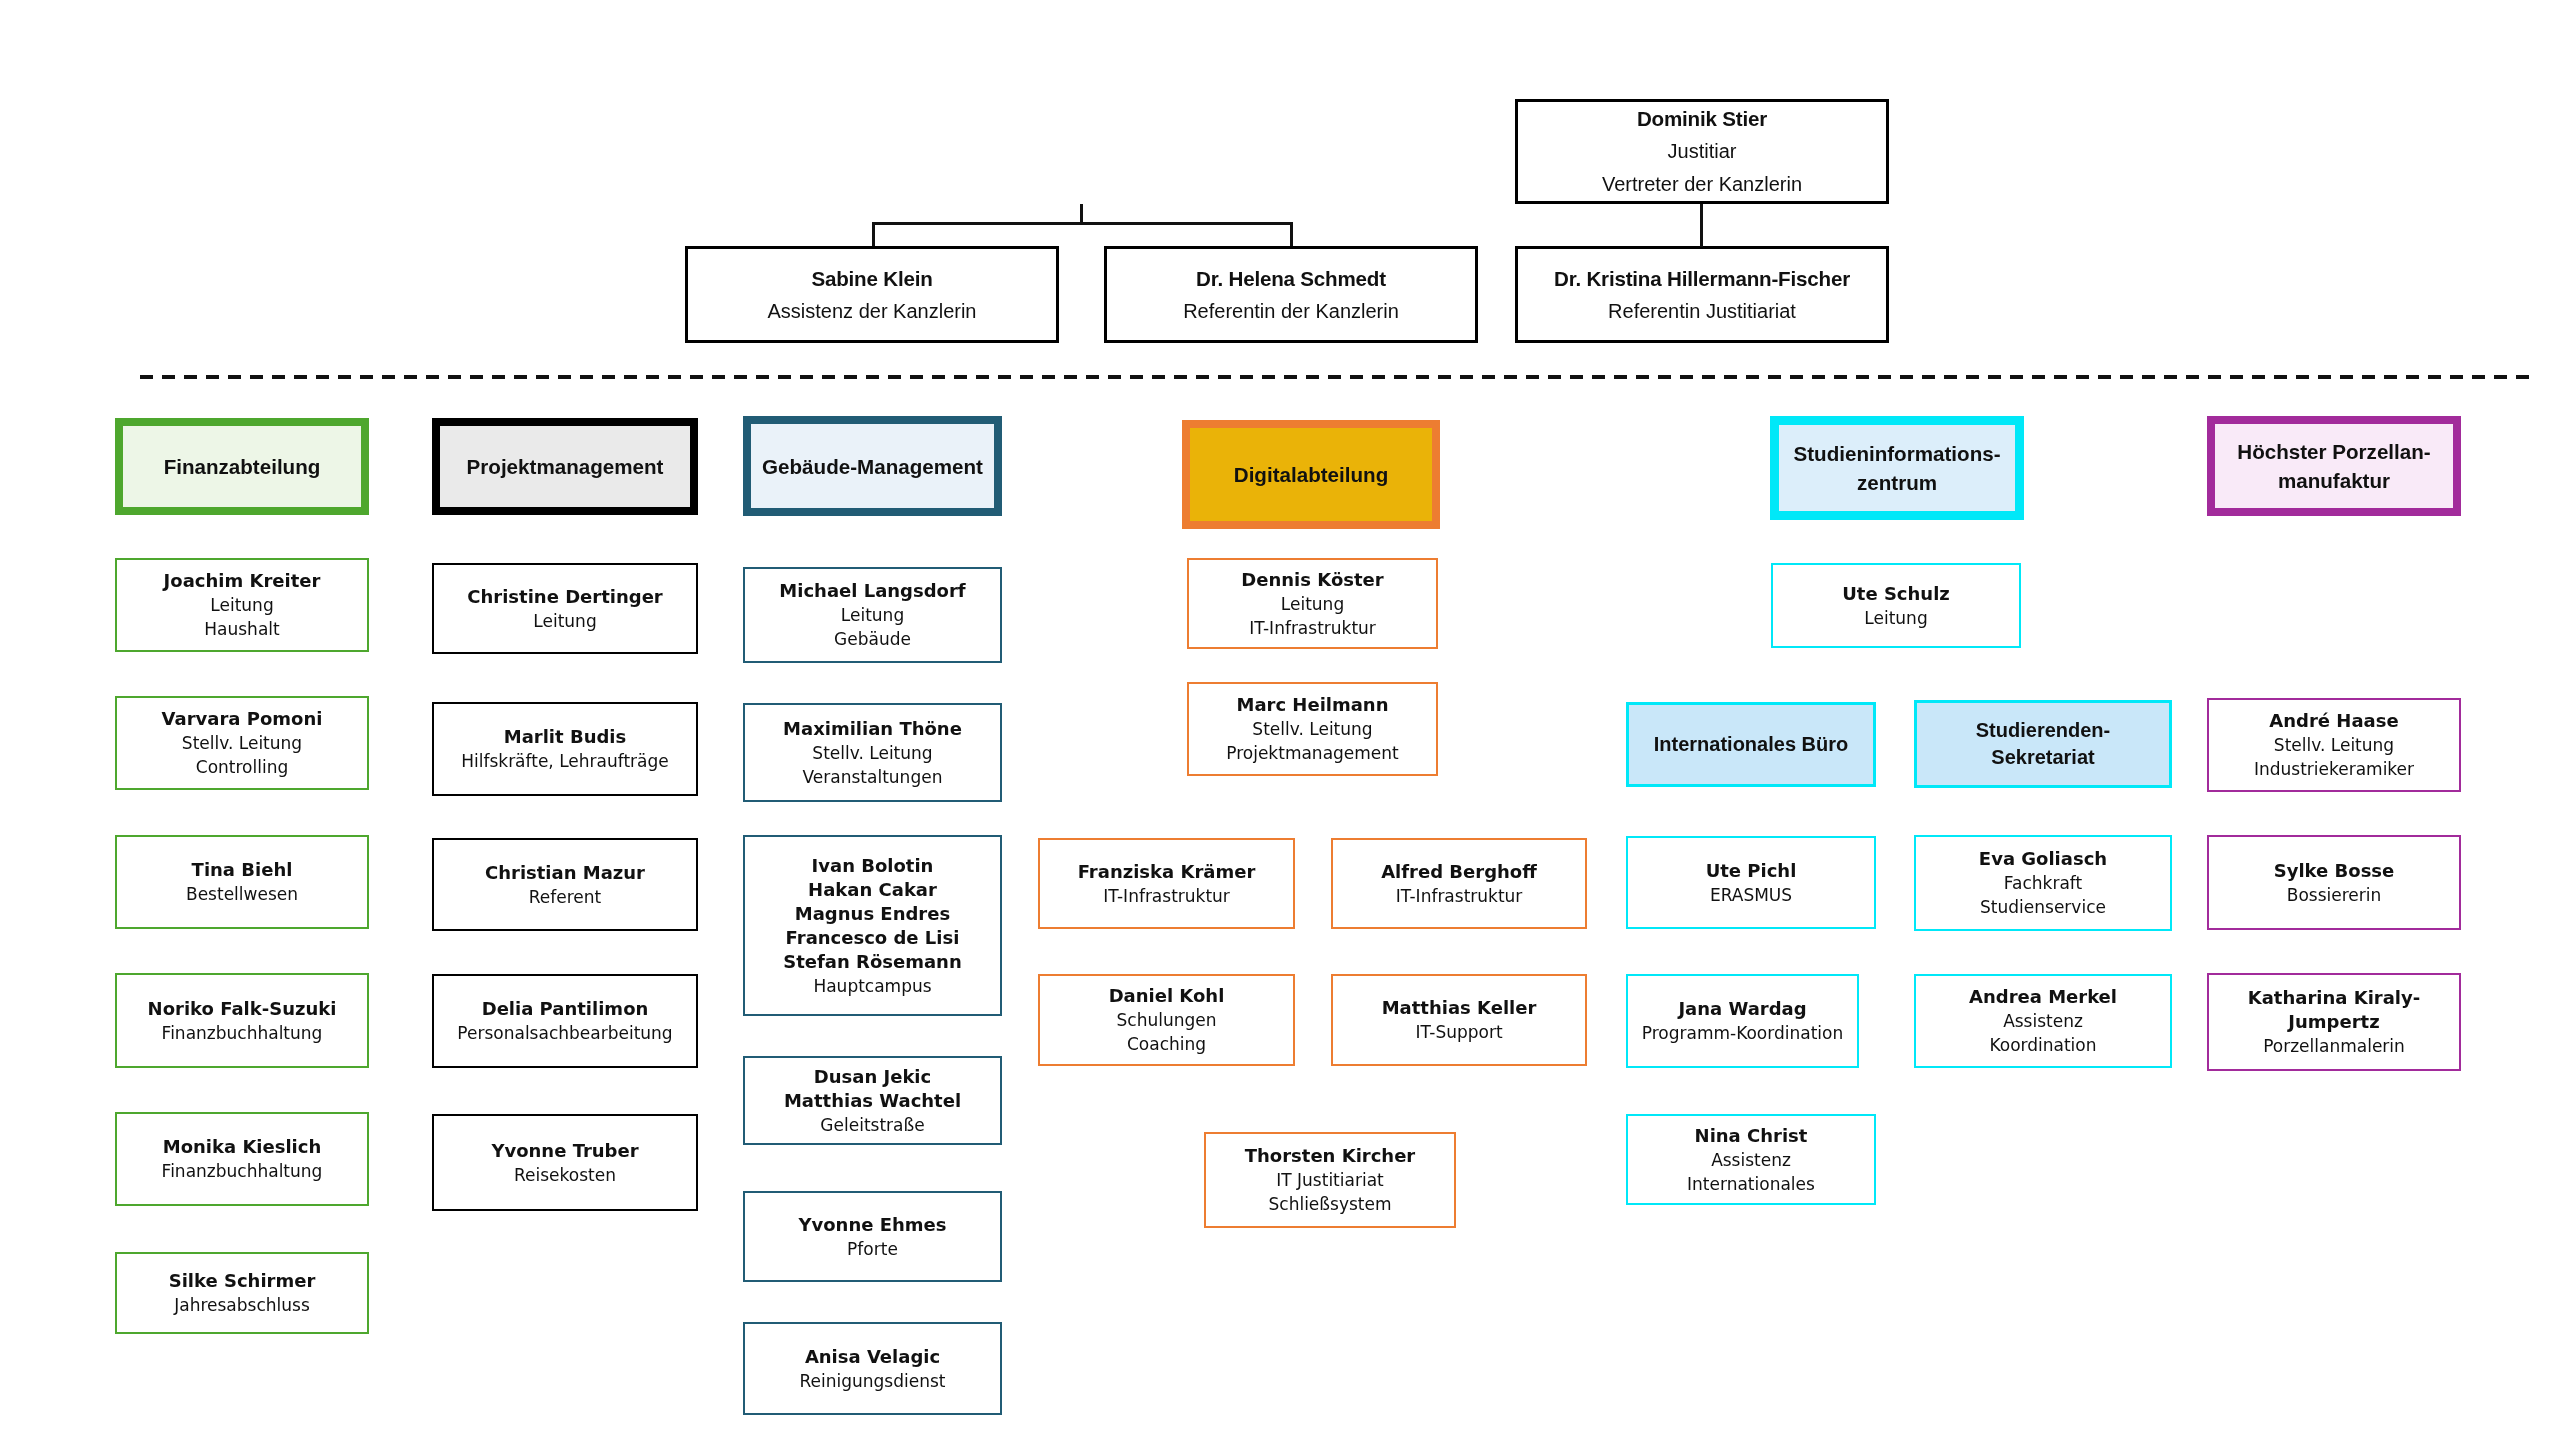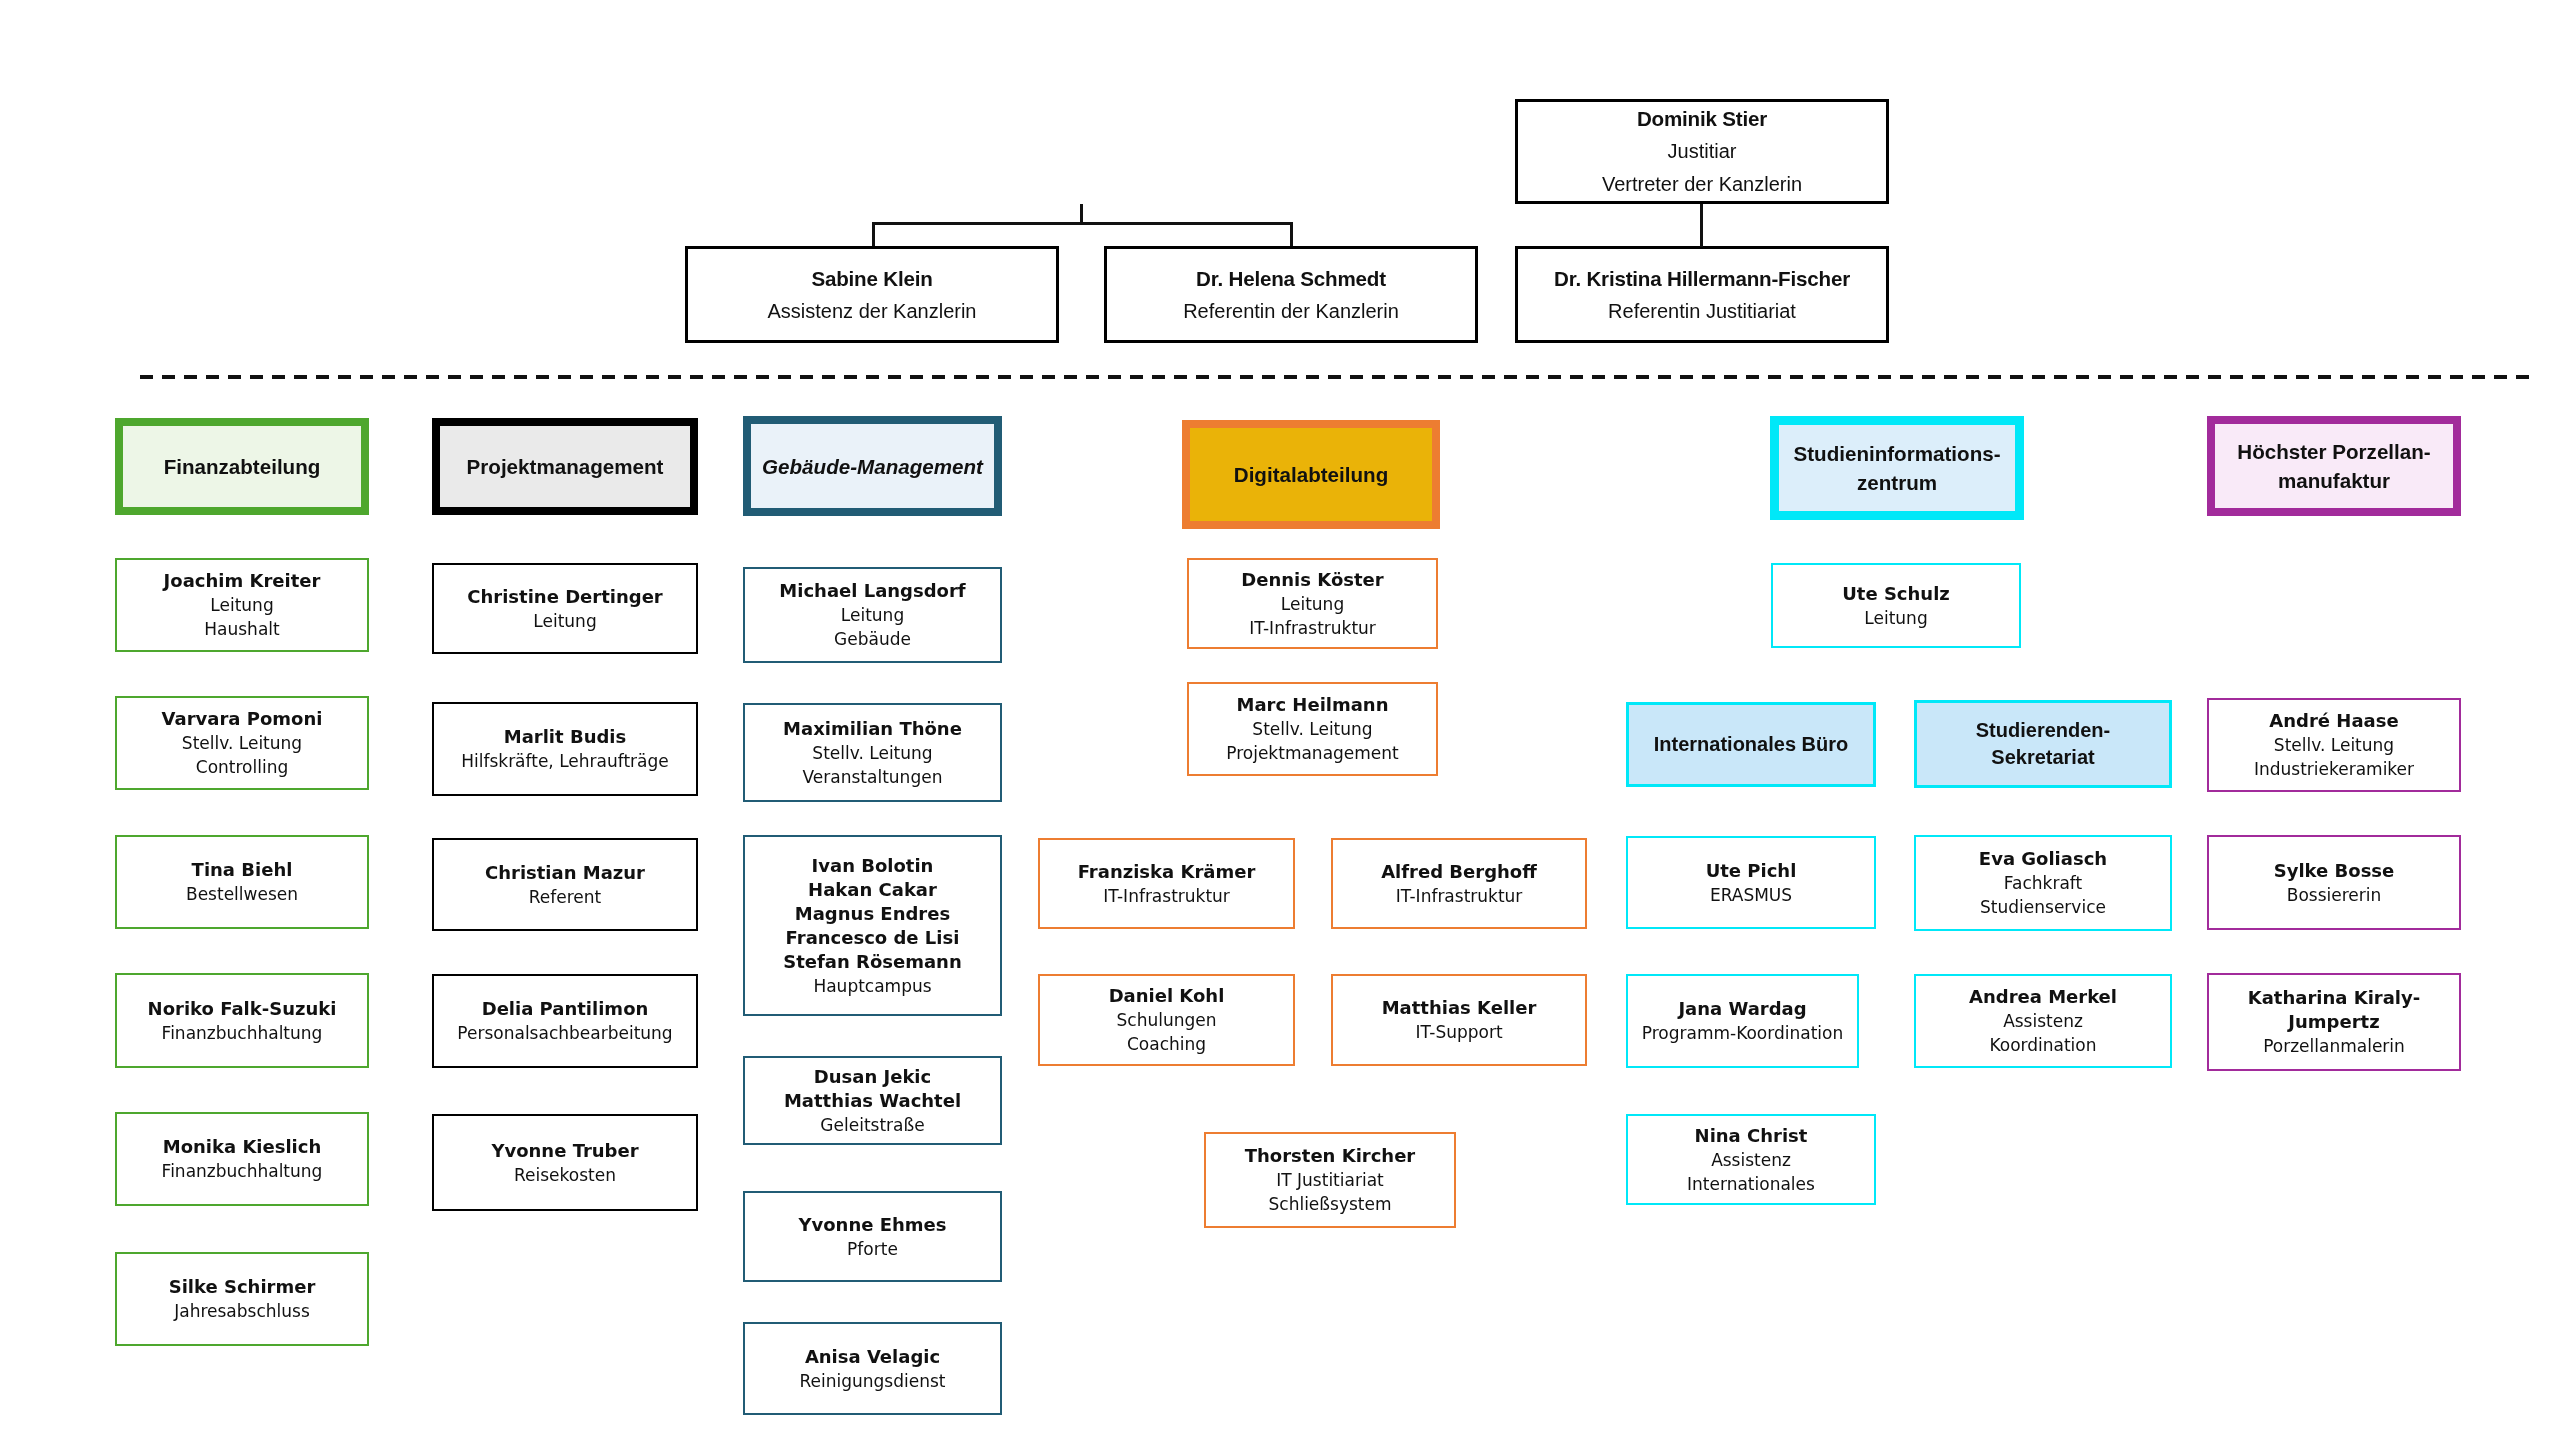--- a/index.html
+++ b/index.html
@@ -15,21 +15,21 @@
   .top .bl{font-size:20.6px;line-height:33px;letter-spacing:-0.2px;}
   .top .nl{font-size:20px;line-height:33px;}
   
   .hdr{border-width:8.6px;}
   .hdr .bl{font-family:"Liberation Sans",sans-serif;font-size:20.6px;line-height:29px;}
   .sub{border-width:3.4px;}
   .sub .bl{font-family:"Liberation Sans",sans-serif;font-size:20px;line-height:27.5px;}
   
   .fin{border-color:#4EA72E;}   .fin.hdr{background:#EDF6E7;}
   .hrc{border-color:#000000;}   .hrc.hdr{background:#EAEAEA;}
-  .fac{border-color:#215C75;}   .fac.hdr{background:#EAF2F9;font-style:italic;}
+  .fac{border-color:#215C75;}   .fac.hdr{background:#EAF2F9;}
   .dig{border-color:#ED7D31;}   .dig.hdr{background:#eab308;margin-top:10px;}
   .sic{border-color:#00E8F8;}   .sic.hdr{background:#DCEEFA;border-width:9.4px;text-align:right;}
                                 .sic.sub{background:#C9E7F9;}
   .por{border-color:#A22B9B;}   .por.hdr{background:#F9EAF8;}
   
   .line{position:absolute;background:#111;}
   .dashed{position:absolute;height:4.3px;
           background:repeating-linear-gradient(90deg,#111 0 13px,transparent 13px 22px);}
 </style>
 </head>
@@ -81,21 +81,21 @@
       <div class="nl">Bestellwesen</div>
     </div>
   <div class="box fin" style="left:115px;top:973px;width:254px;height:95px">
       <div class="bl">Noriko Falk-Suzuki</div>
       <div class="nl">Finanzbuchhaltung</div>
     </div>
   <div class="box fin" style="left:115px;top:1112px;width:254px;height:94px">
       <div class="bl">Monika Kieslich</div>
       <div class="nl">Finanzbuchhaltung</div>
     </div>
-  <div class="box fin" style="left:115px;top:1252px;width:254px;height:94px">
+  <div class="box fin" style="left:115px;top:1252px;width:254px;height:82px">
       <div class="bl">Silke Schirmer</div>
       <div class="nl">Jahresabschluss</div>
     </div>
 
   <div class="box hdr hrc" style="left:432px;top:418px;width:266px;height:97px">
       <div class="bl">Projektmanagement</div>
     </div>
   <div class="box hrc" style="left:432px;top:563px;width:266px;height:91px">
       <div class="bl">Christine Dertinger</div>
       <div class="nl">Leitung</div>

